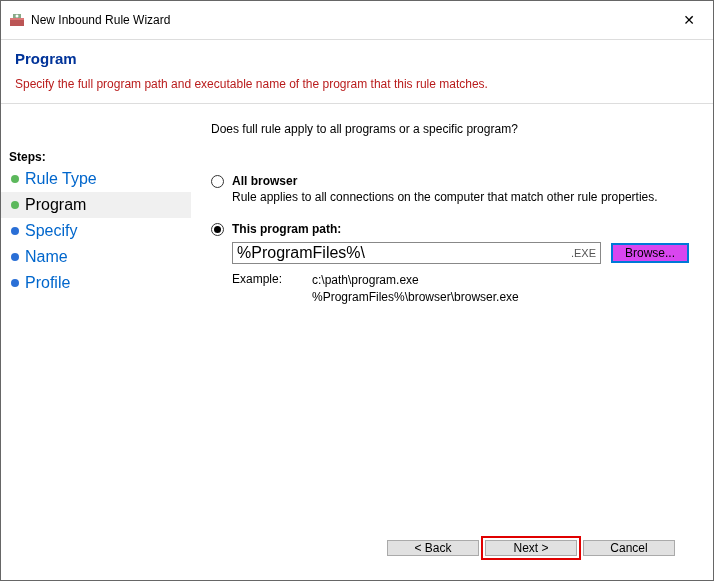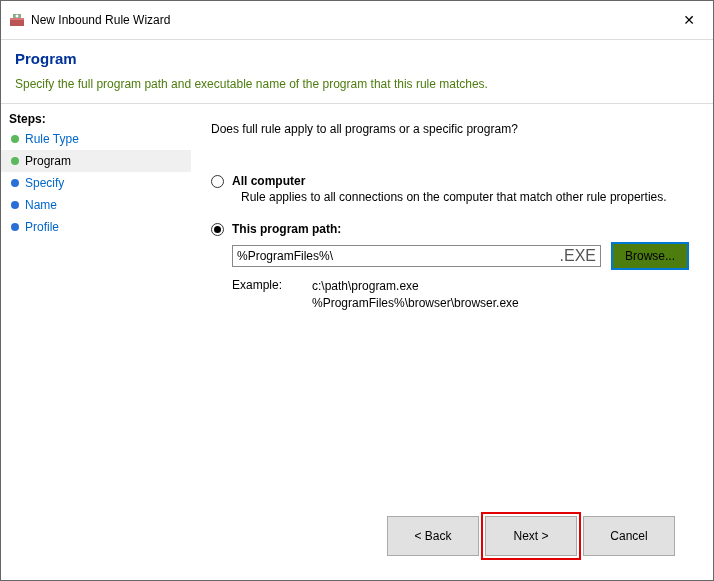--- a/index.html
+++ b/index.html
@@ -47,43 +47,44 @@
       padding: 10px 14px 12px 14px;
     }
     .header-title {
       font-size: 15px;
       font-weight: bold;
       color: #003399;
       margin-bottom: 10px;
     }
     .header-desc {
       font-size: 12px;
-      color: #4d7c0f;
+      color: #b91c1c;
     }
     .main-area {
       flex: 1;
       display: flex;
       border-top: 1px solid #ddd;
       overflow: hidden;
     }
     .sidebar {
       width: 190px;
       background: #fff;
       padding-top: 4px;
     }
     .sidebar-heading {
       font-weight: bold;
       padding: 4px 8px 2px 8px;
       font-size: 12px;
+      margin-top: 38px;
     }
     .sidebar-item {
       padding: 4px 8px 4px 10px;
       display: flex;
       align-items: center;
-      font-size: 12px;
+      font-size: 16px;
     }
     .sidebar-item.current {
       background: #f0f0f0;
     }
     .sidebar-item.link {
       color: #0066cc;
     }
     .bullet {
       width: 8px;
       height: 8px;
@@ -125,53 +126,53 @@
       border-radius: 50%;
       position: absolute;
       top: 2px;
       left: 2px;
     }
     .radio-label {
       font-weight: bold;
     }
     .radio-desc {
       font-size: 12px;
-      margin-left: 30px;
+      margin-left: 21px;
       margin-bottom: 18px;
     }
     .path-row {
       margin-left: 21px;
       display: flex;
       gap: 10px;
       align-items: center;
       margin-top: 4px;
     }
     .path-input-wrap {
       flex: 1;
       border: 1px solid #888;
       height: 22px;
       display: flex;
       align-items: center;
       padding: 0 4px;
       background: #fff;
     }
     .path-input-text {
       flex: 1;
-      font-size: 12px;
+      font-size: 16px;
       border: none;
       outline: none;
     }
     .path-ext {
-      font-size: 16px;
+      font-size: 11px;
       color: #555;
     }
     .browse-btn {
       border: 2px solid #0078d7;
-      background: #4d7c0f;
-      height: 28px;
+      background: #d946ef;
+      height: 20px;
       padding: 0 12px;
       font-size: 12px;
       display: flex;
       align-items: center;
     }
     .example-row {
       margin-left: 21px;
       margin-top: 8px;
       display: flex;
       font-size: 12px;
@@ -184,21 +185,21 @@
     }
     .footer {
       padding: 10px 14px 14px 10px;
       display: flex;
       justify-content: flex-end;
       gap: 6px;
     }
     .btn {
       border: 1px solid #aaa;
       background: #e1e1e1;
-      height: 40px;
+      height: 16px;
       width: 92px;
       font-size: 12px;
       display: flex;
       align-items: center;
       justify-content: center;
     }
     .btn.highlight {
       outline: 2px solid #e00000;
       outline-offset: 2px;
     }
@@ -250,21 +251,21 @@
         <span class="bullet blue"></span>
         <span>Profile</span>
       </div>
     </div>
 
     <div class="content">
       <div class="question">Does full rule apply to all programs or a specific program?</div>
 
       <div class="radio-row">
         <span class="radio-circle"></span>
-        <span class="radio-label">All computer</span>
+        <span class="radio-label">All browser</span>
       </div>
       <div class="radio-desc">Rule applies to all connections on the computer that match other rule properties.</div>
 
       <div class="radio-row">
         <span class="radio-circle selected"></span>
         <span class="radio-label">This program path:</span>
       </div>
       <div class="path-row">
         <div class="path-input-wrap">
           <span class="path-input-text">%ProgramFiles%\</span>

